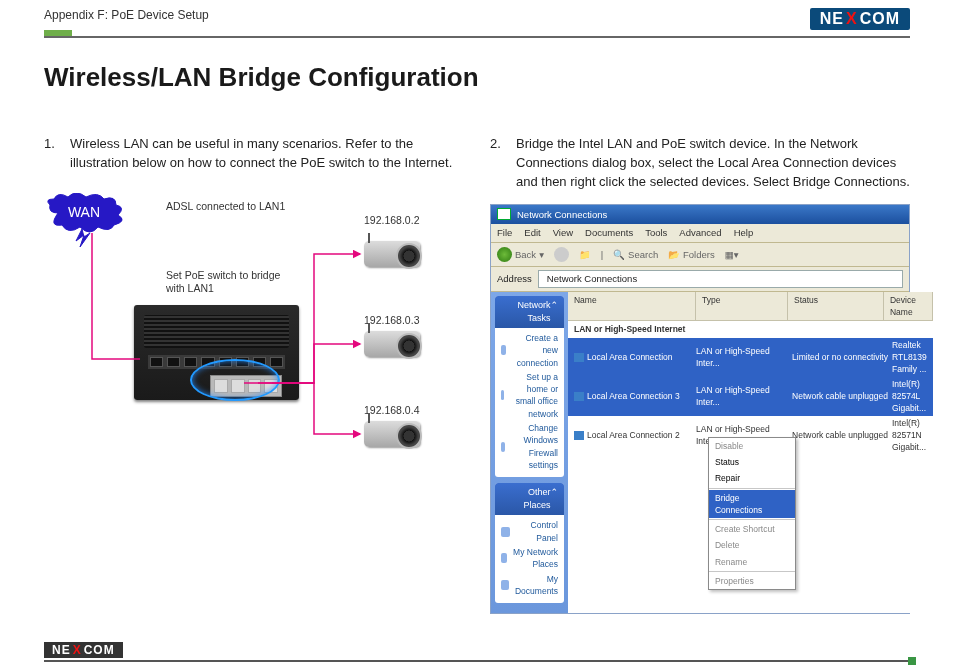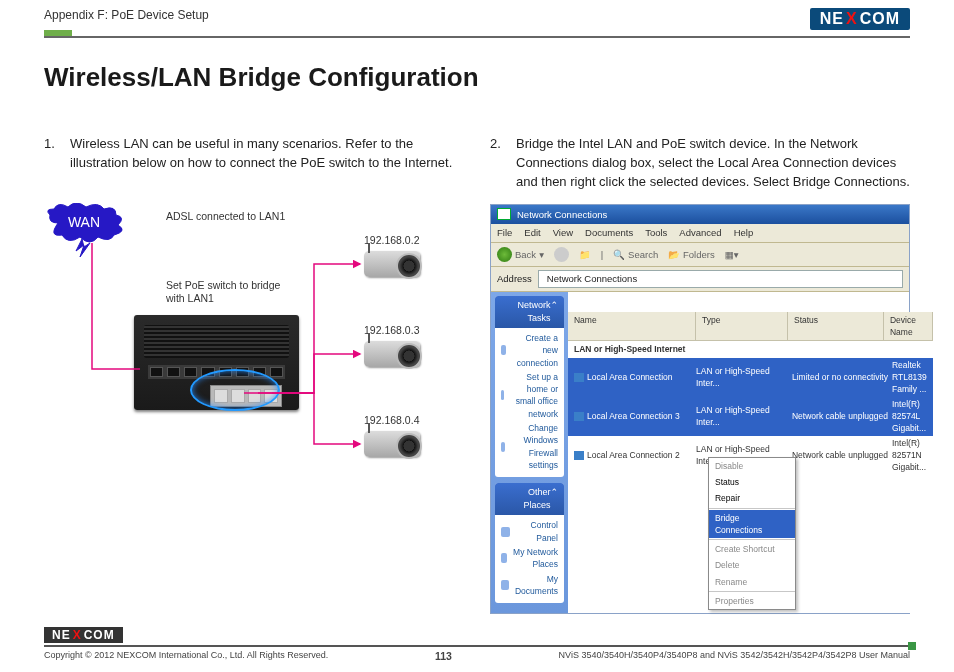--- a/index.html
+++ b/index.html
@@ -16,21 +16,21 @@
   
   .main { padding:28px 44px 0 44px; display:flex; gap:28px; }
   h1 { font-size:26px; font-weight:700; color:#1a1a1a; margin:24px 0 14px 44px; }
   .col { flex:1 1 50%; font-size:13px; line-height:1.45; }
   ol { list-style:none; }
   .li { display:flex; gap:12px; }
   .li-num { min-width:14px; }
   .li-body { flex:1; }
 
   
-  .diagram { position:relative; margin-top:30px; height:310px; font-size:11px; color:#333; }
+  .diagram { position:relative; margin-top:20px; height:310px; font-size:11px; color:#333; }
   .wan { position:absolute; left:0; top:0; }
   .wan-cloud { fill:#2618c5; stroke:#2618c5; }
   .wan-text { fill:#fff; font-size:14px; font-weight:400; }
   .adsl-label { position:absolute; left:122px; top:6px; font-size:10.5px; }
   .poe-label { position:absolute; left:122px; top:76px; width:120px; font-size:10.5px; line-height:1.25; }
   .device-box { position:absolute; left:90px; top:112px; width:165px; height:95px; background:linear-gradient(#2a2a2a,#1a1a1a); border-radius:3px; box-shadow:0 2px 3px rgba(0,0,0,.5); }
   .device-box::before{ content:""; position:absolute; inset:10px 10px 52px 10px; background:repeating-linear-gradient(0deg,#111 0 2px,#333 2px 4px); border-radius:2px; }
   .port-strip{ position:absolute; left:14px; top:50px; right:14px; height:14px; background:#3a3a3a; display:flex; gap:4px; padding:2px; }
   .port-strip i{ flex:1; background:#111; border:1px solid #555; }
   .poe-ports{ position:absolute; left:76px; top:70px; width:72px; height:22px; background:#b9b9b9; border:1px solid #888; display:flex; gap:3px; padding:3px; }
@@ -38,21 +38,21 @@
   .poe-circle{ position:absolute; left:56px; top:54px; width:90px; height:42px; border:2px solid #29f; border-radius:50%; box-shadow:0 0 6px rgba(40,140,255,.8) inset; }
 
   .camera{ position:absolute; width:56px; height:26px; background:linear-gradient(#dcdcdc,#a7a7a7); border-radius:5px; box-shadow:1px 1px 2px rgba(0,0,0,.4); }
   .camera::before{ content:""; position:absolute; right:-2px; top:2px; width:22px; height:22px; border-radius:50%; background:radial-gradient(circle,#333 35%,#111 36%,#444 60%); border:2px solid #bbb; }
   .camera::after{ content:""; position:absolute; left:4px; top:-8px; width:1.5px; height:10px; background:#555; }
   .cam1{ left:320px; top:48px; }
   .cam2{ left:320px; top:138px; }
   .cam3{ left:320px; top:228px; }
 
   .ip-label{ position:absolute; left:320px; font-size:10.5px; }
-  .ip1{ top:30px; } .ip2{ top:120px; } .ip3{ top:210px; }
+  .ip1{ top:20px; } .ip2{ top:120px; } .ip3{ top:210px; }
 
   svg.lines{ position:absolute; left:0; top:0; width:100%; height:100%; pointer-events:none; }
   .ml{ stroke:#e4087e; stroke-width:1.5; fill:none; }
   .arrow{ fill:#e4087e; }
 
   
   .winshot{ border:1px solid #8aa2c8; margin-top:12px; font-size:9.5px; background:#fff; width:420px; }
   .win-title{ background:linear-gradient(#3b78c8,#1b4f9e); color:#fff; padding:3px 6px; display:flex; align-items:center; gap:6px; }
   .win-title .ico{ width:14px; height:12px; background:#fff; border:1px solid #0a3; display:inline-block; }
   .win-menu{ background:#ece9d8; color:#333; padding:2px 6px; display:flex; gap:12px; border-bottom:1px solid #c0b890; }
@@ -62,28 +62,28 @@
   .circ.g{ background:radial-gradient(#6dbb3a,#2d7a10); }
   .win-addr{ background:#ece9d8; padding:3px 6px; border-bottom:1px solid #c0b890; display:flex; align-items:center; gap:6px; }
   .addr-box{ flex:1; background:#fff; border:1px solid #9aa; padding:1px 4px; display:flex; align-items:center; gap:4px; }
   .win-body{ display:flex; min-height:130px; }
   .side{ width:124px; background:linear-gradient(#7da7e8,#6b97dc); padding:4px;text-align:right; }
   .side-panel{ background:#fff; border-radius:3px; padding:4px 6px; margin-bottom:6px; font-size:8.5px; color:#215a9c; }
   .side-panel .ph{ background:linear-gradient(#3a6ecf,#2a57a7); color:#fff; margin:-4px -6px 4px -6px; padding:3px 6px; border-radius:3px 3px 0 0; font-size:9px; display:flex; justify-content:space-between; }
   .sp-item{ display:flex; gap:4px; align-items:center; margin:2px 0; }
   .sp-item i{ width:10px;height:10px; background:#8fb2e8; display:inline-block; border-radius:2px; }
 
-  .content{ flex:1; background:#fff; font-size:8.5px; color:#333;margin-top:20px; }
+  .content{ flex:1; background:#fff; font-size:8.5px; color:#333; }
   .content-hdr{ display:flex; background:#ece9d8; border-bottom:1px solid #c5c1aa; }
   .content-hdr span{ padding:2px 6px; border-right:1px solid #c5c1aa; }
   .ch-name{ width:128px;} .ch-type{ width:92px;} .ch-status{ width:96px;} .ch-dev{ flex:1; }
   .cat{ font-weight:700; padding:2px 6px; }
   .row{ display:flex; padding:1px 6px; align-items:center; gap:4px; }
   .row .nm{ width:118px; display:flex; align-items:center; gap:3px; }
-  .row .tp{ width:92px; } .row .st{ width:96px; } .row .dv{ flex:1; }
+  .row .tp{ width:92px; } .row .st{ width:96px;text-align:right; } .row .dv{ flex:1; }
   .ico-s{ width:10px;height:9px; background:#3a7fc8; display:inline-block; }
   .row.sel{ background:#2f62c5; color:#fff; }
   .ctx-menu{ position:relative; left:140px; width:88px; background:#fff; border:1px solid #8a8a8a; box-shadow:2px 2px 3px rgba(0,0,0,.25); margin-top:-18px; }
   .ctx-menu div{ padding:2px 6px; color:#888; }
   .ctx-menu div.en{ color:#000; }
   .ctx-menu div.sel{ background:#2f62c5; color:#fff; }
   .ctx-menu hr{ border:none; border-top:1px solid #c7c7c7; margin:1px 0; }
 
   
   .ftr{ position:absolute; left:44px; right:44px; bottom:10px; }
@@ -302,18 +302,13 @@
   </div>
 </div>
 
 <div class="ftr">
   <span class="ftr-logo">
     <span>NE</span>
       <span class="x">X</span>
       <span>COM</span>
   </span>
   <div class="ftr-rule"></div>
-  <div class="ftr-row">
-    <span>Copyright © 2012 NEXCOM International Co., Ltd. All Rights Reserved.</span>
-    <span class="pg">113</span>
-    <span>NViS 3540/3540H/3540P4/3540P8 and NViS 3542/3542H/3542P4/3542P8 User Manual</span>
-  </div>
 </div>
 
 </body></html>

